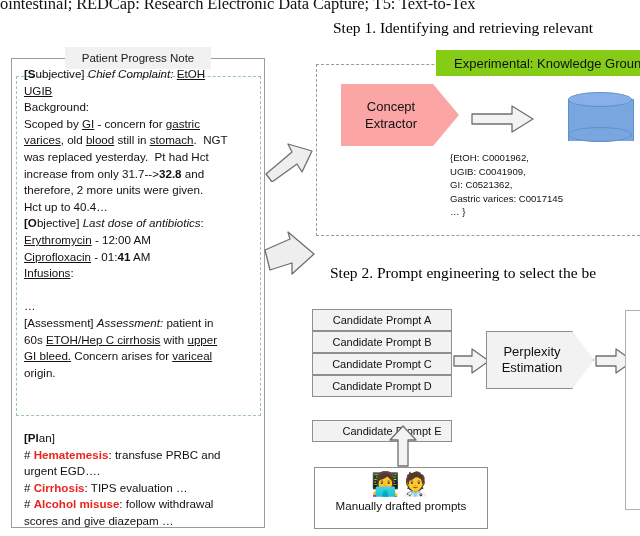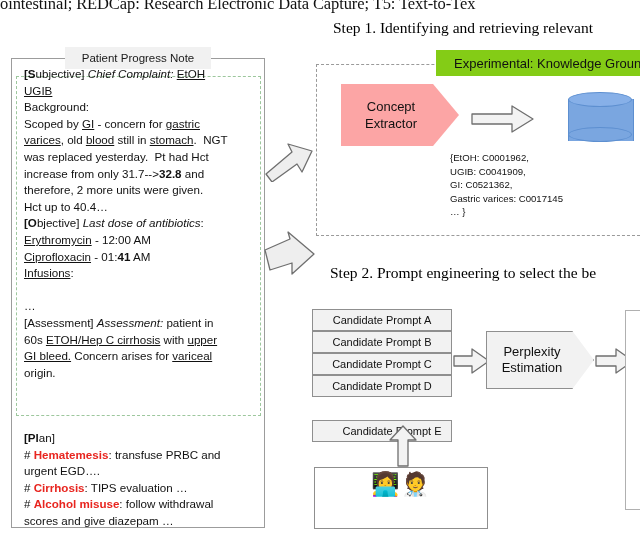--- a/index.html
+++ b/index.html
@@ -234,15 +234,16 @@
 <svg class="block-arrow" style="left:594px;top:347px;" width="42" height="28">
   <path d="M2 9 L22 9 L22 2 L39 14 L22 26 L22 19 L2 19 Z" fill="#f3f3f3" stroke="#6f6f6f" stroke-width="1.3" stroke-linejoin="round"></path>
 </svg>
 
 <svg class="block-arrow" style="left:388px;top:424px;" width="30" height="44">
   <path d="M10 42 L10 16 L2 16 L15 2 L28 16 L20 16 L20 42 Z" fill="#f3f3f3" stroke="#6f6f6f" stroke-width="1.3" stroke-linejoin="round"></path>
 </svg>
 
 <div id="manual-box">
   <div id="manual-emoji">👩‍💻🧑‍⚕️</div>
+  <div id="manual-label">Manually drafted prompts</div>
 </div>
 
 <div id="right-panel"></div>
 
 </body></html>

